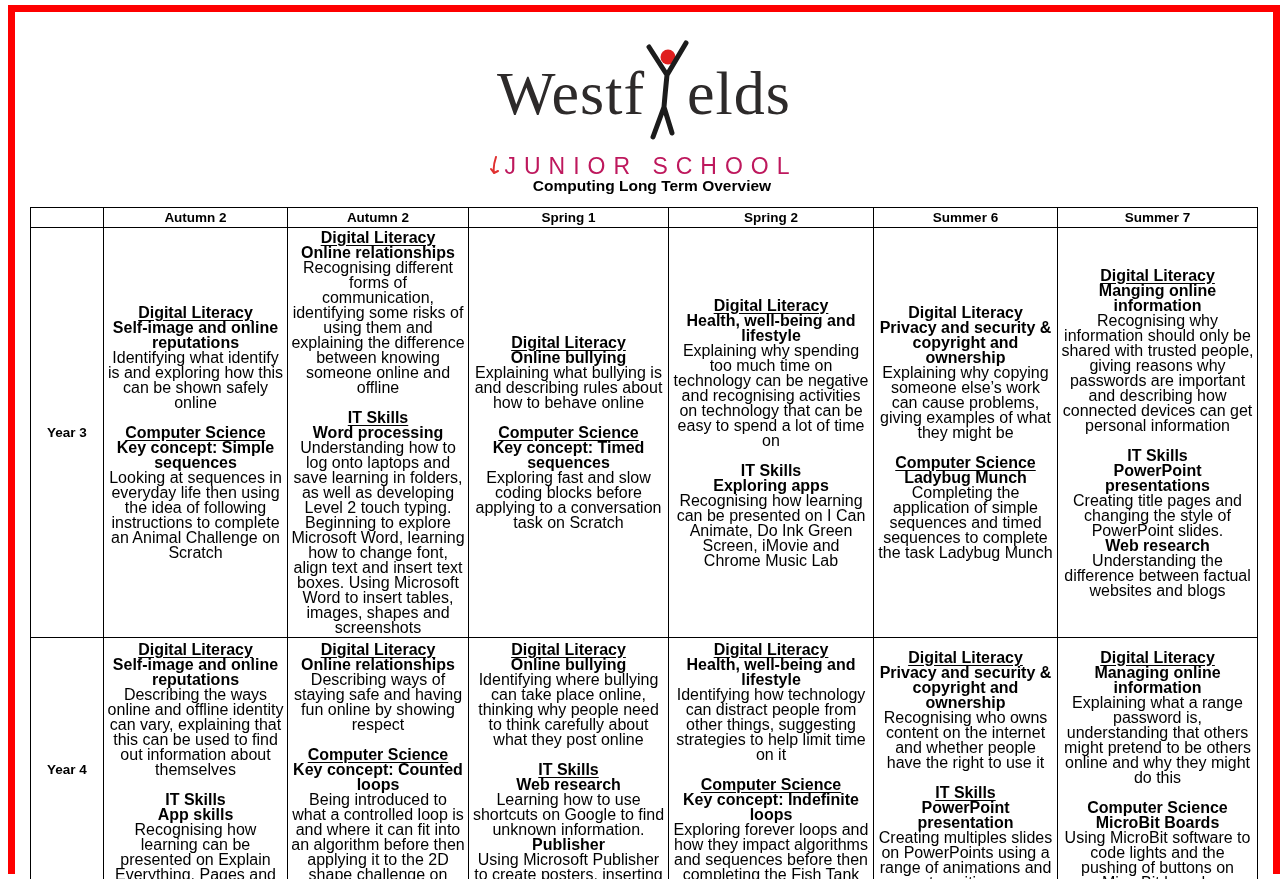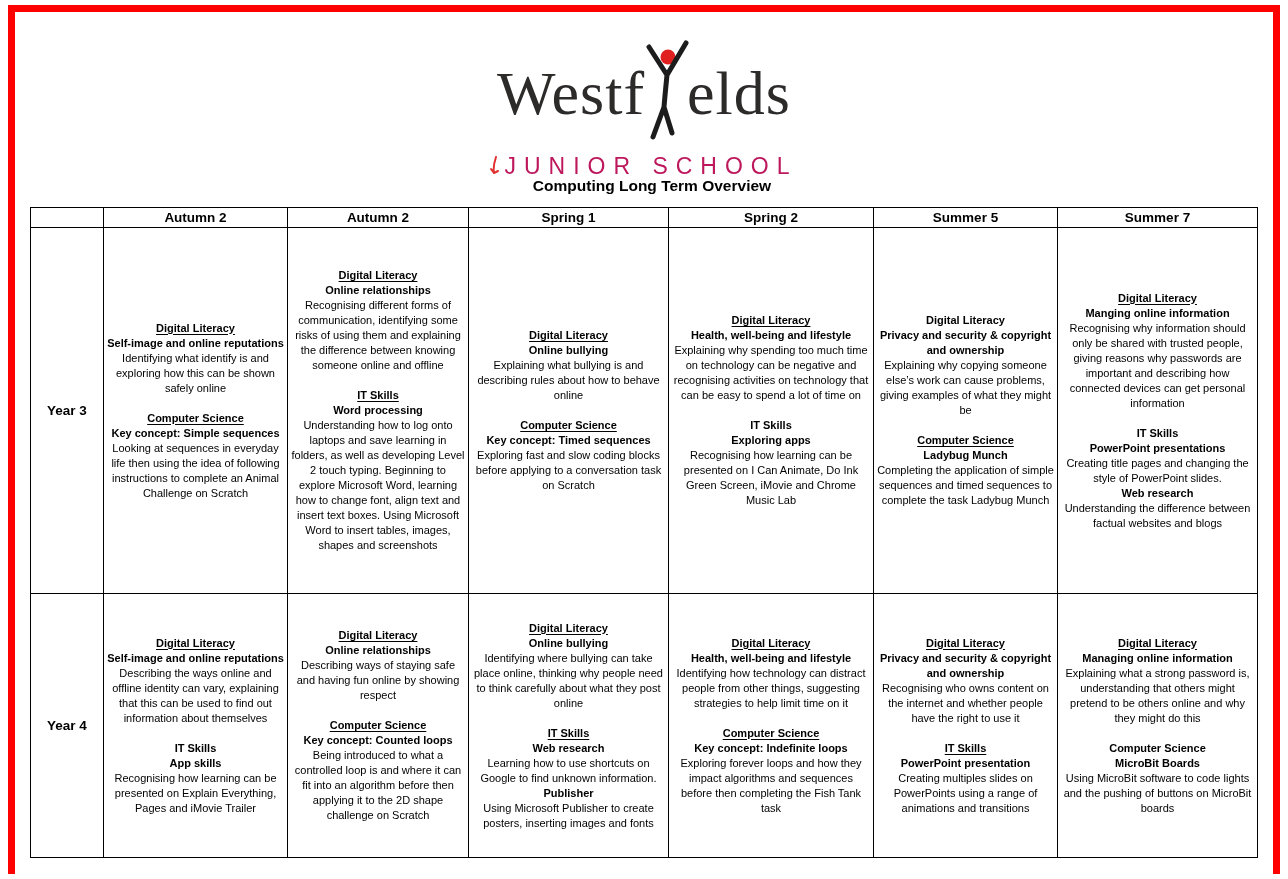--- a/index.html
+++ b/index.html
@@ -56,21 +56,21 @@
   table.curriculum th, table.curriculum td {
     border: 1px solid #000;
     text-align: center;
     vertical-align: middle;
     padding: 2px 3px;
     box-sizing: border-box;
   }
   table.curriculum thead th {
     height: 20px; font-size: 13.5px; font-weight: bold; padding: 0 2px;
   }
-  table.curriculum td { font-size: 11px; line-height: 15px; }
+  table.curriculum td { font-size: 16px; line-height: 15px; }
   .year-cell { font-size: 13.5px; font-weight: bold; }
   tr.row-0 > th, tr.row-0 > td { height: 366px; }
   tr.row-1 > th, tr.row-1 > td { height: 264px; }
 
   .blk-hu { font-weight: bold; text-decoration: underline; text-underline-offset: 2px; }
   .blk-b  { font-weight: bold; }
   .blk-n  { font-weight: normal; }
   .gap    { margin-top: 15px; }
 </style>
 </head>
@@ -101,21 +101,21 @@
         <col style="width:184px">
         <col style="width:200px">
     </colgroup>
     <thead>
       <tr id="term-row">
         <th></th>
       <th>Autumn 2</th>
           <th>Autumn 2</th>
           <th>Spring 1</th>
           <th>Spring 2</th>
-          <th>Summer 5</th>
+          <th>Summer 6</th>
           <th>Summer 7</th>
         </tr>
     </thead>
     <tbody id="table-body">
         <tr class="row-0">
           <th class="year-cell">Year 3</th>
           <td>
             <div class="blk-hu">Digital Literacy</div>
             <div class="blk-b">Self-image and online reputations</div>
             <div class="blk-n">Identifying what identify is and exploring how this can be shown safely online</div>
@@ -206,21 +206,21 @@
             <div class="blk-hu">Digital Literacy</div>
             <div class="blk-b">Privacy and security &amp; copyright and ownership</div>
             <div class="blk-n">Recognising who owns content on the internet and whether people have the right to use it</div>
             <div class="blk-hu gap">IT Skills</div>
             <div class="blk-b">PowerPoint presentation</div>
             <div class="blk-n">Creating multiples slides on PowerPoints using a range of animations and transitions</div>
           </td>
           <td>
             <div class="blk-hu">Digital Literacy</div>
             <div class="blk-b">Managing online information</div>
-            <div class="blk-n">Explaining what a strong password is, understanding that others might pretend to be others online and why they might do this</div>
+            <div class="blk-n">Explaining what a range password is, understanding that others might pretend to be others online and why they might do this</div>
             <div class="blk-b gap">Computer Science</div>
             <div class="blk-b">MicroBit Boards</div>
             <div class="blk-n">Using MicroBit software to code lights and the pushing of buttons on MicroBit boards</div>
           </td>
         </tr>
       </tbody>
   </table>
 </div>
 
 </body></html>

